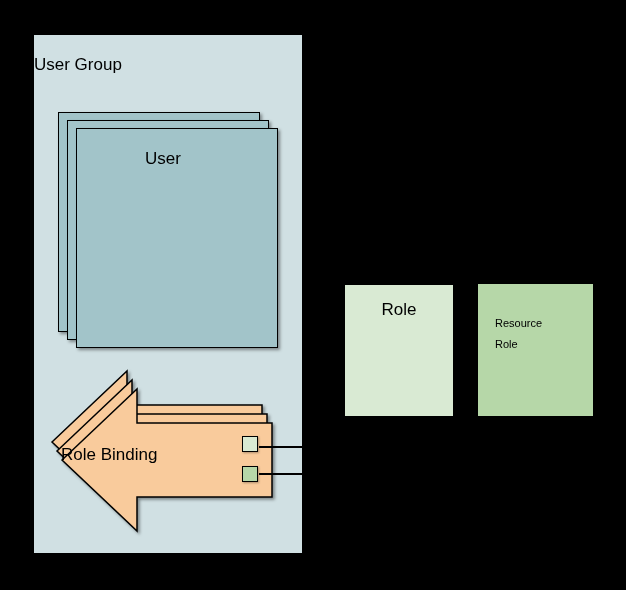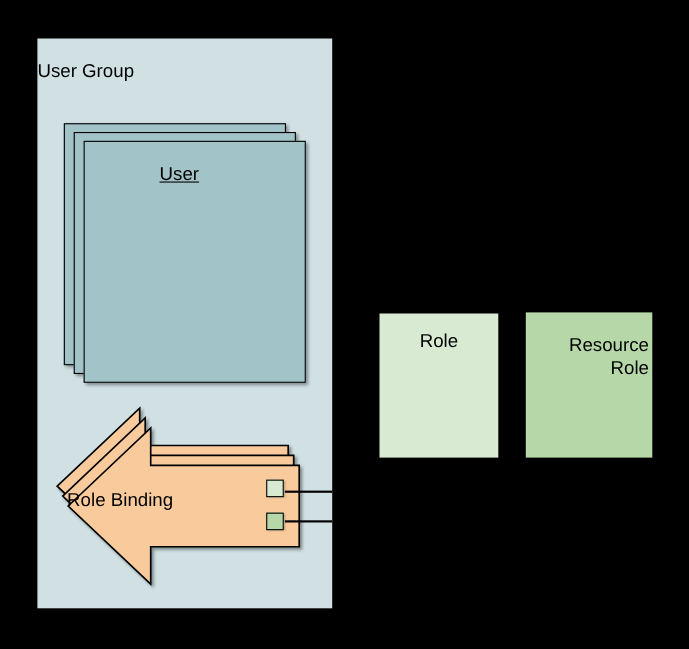--- a/index.html
+++ b/index.html
@@ -30,21 +30,21 @@
     width: 200px; height: 218px;
     border: 1px solid #000;
     box-shadow: 2px 2px 3px rgba(0,0,0,0.40);
   }
   .user-card.back  { left: 58px; top: 112px; }
   .user-card.mid   { left: 67px; top: 120px; }
   .user-card.front { left: 76px; top: 128px; }
   .user-label {
     left: 62px; top: 149px; width: 202px;
     text-align: center;
-    font-size: 17px; line-height: 20px; text-decoration: underline;
+    font-size: 17px; line-height: 20px;
   }
 
   
   .arrow-svg { left: 0; top: 0; width: 626px; height: 590px; pointer-events: none; }
   .role-binding-label {
     left: 61px; top: 445px; width: 202px;
     text-align: left;
     font-size: 17px; line-height: 20px;
   }
 
@@ -71,23 +71,23 @@
   .role-label {
     left: 345px; top: 299px; width: 108px;
     text-align: center;
     font-size: 17px; line-height: 21px;
   }
   .resource-group-box {
     left: 478px; top: 284px;
     width: 115px; height: 132px;
   }
   .resource-group-label {
-    left: 495px; top: 303px; width: 95px;
-    text-align: right;
-    font-size: 17px; line-height: 21px;
+    left: 495px; top: 313px; width: 95px;
+    text-align: left;
+    font-size: 11px; line-height: 21px;
   }
   .resource-group-label span { display: block; }
 </style>
 </head>
 <body>
 
 <div id="canvas">
 
   <div class="abs user-group" style="background-color: rgb(208, 224, 227);"></div>
 

